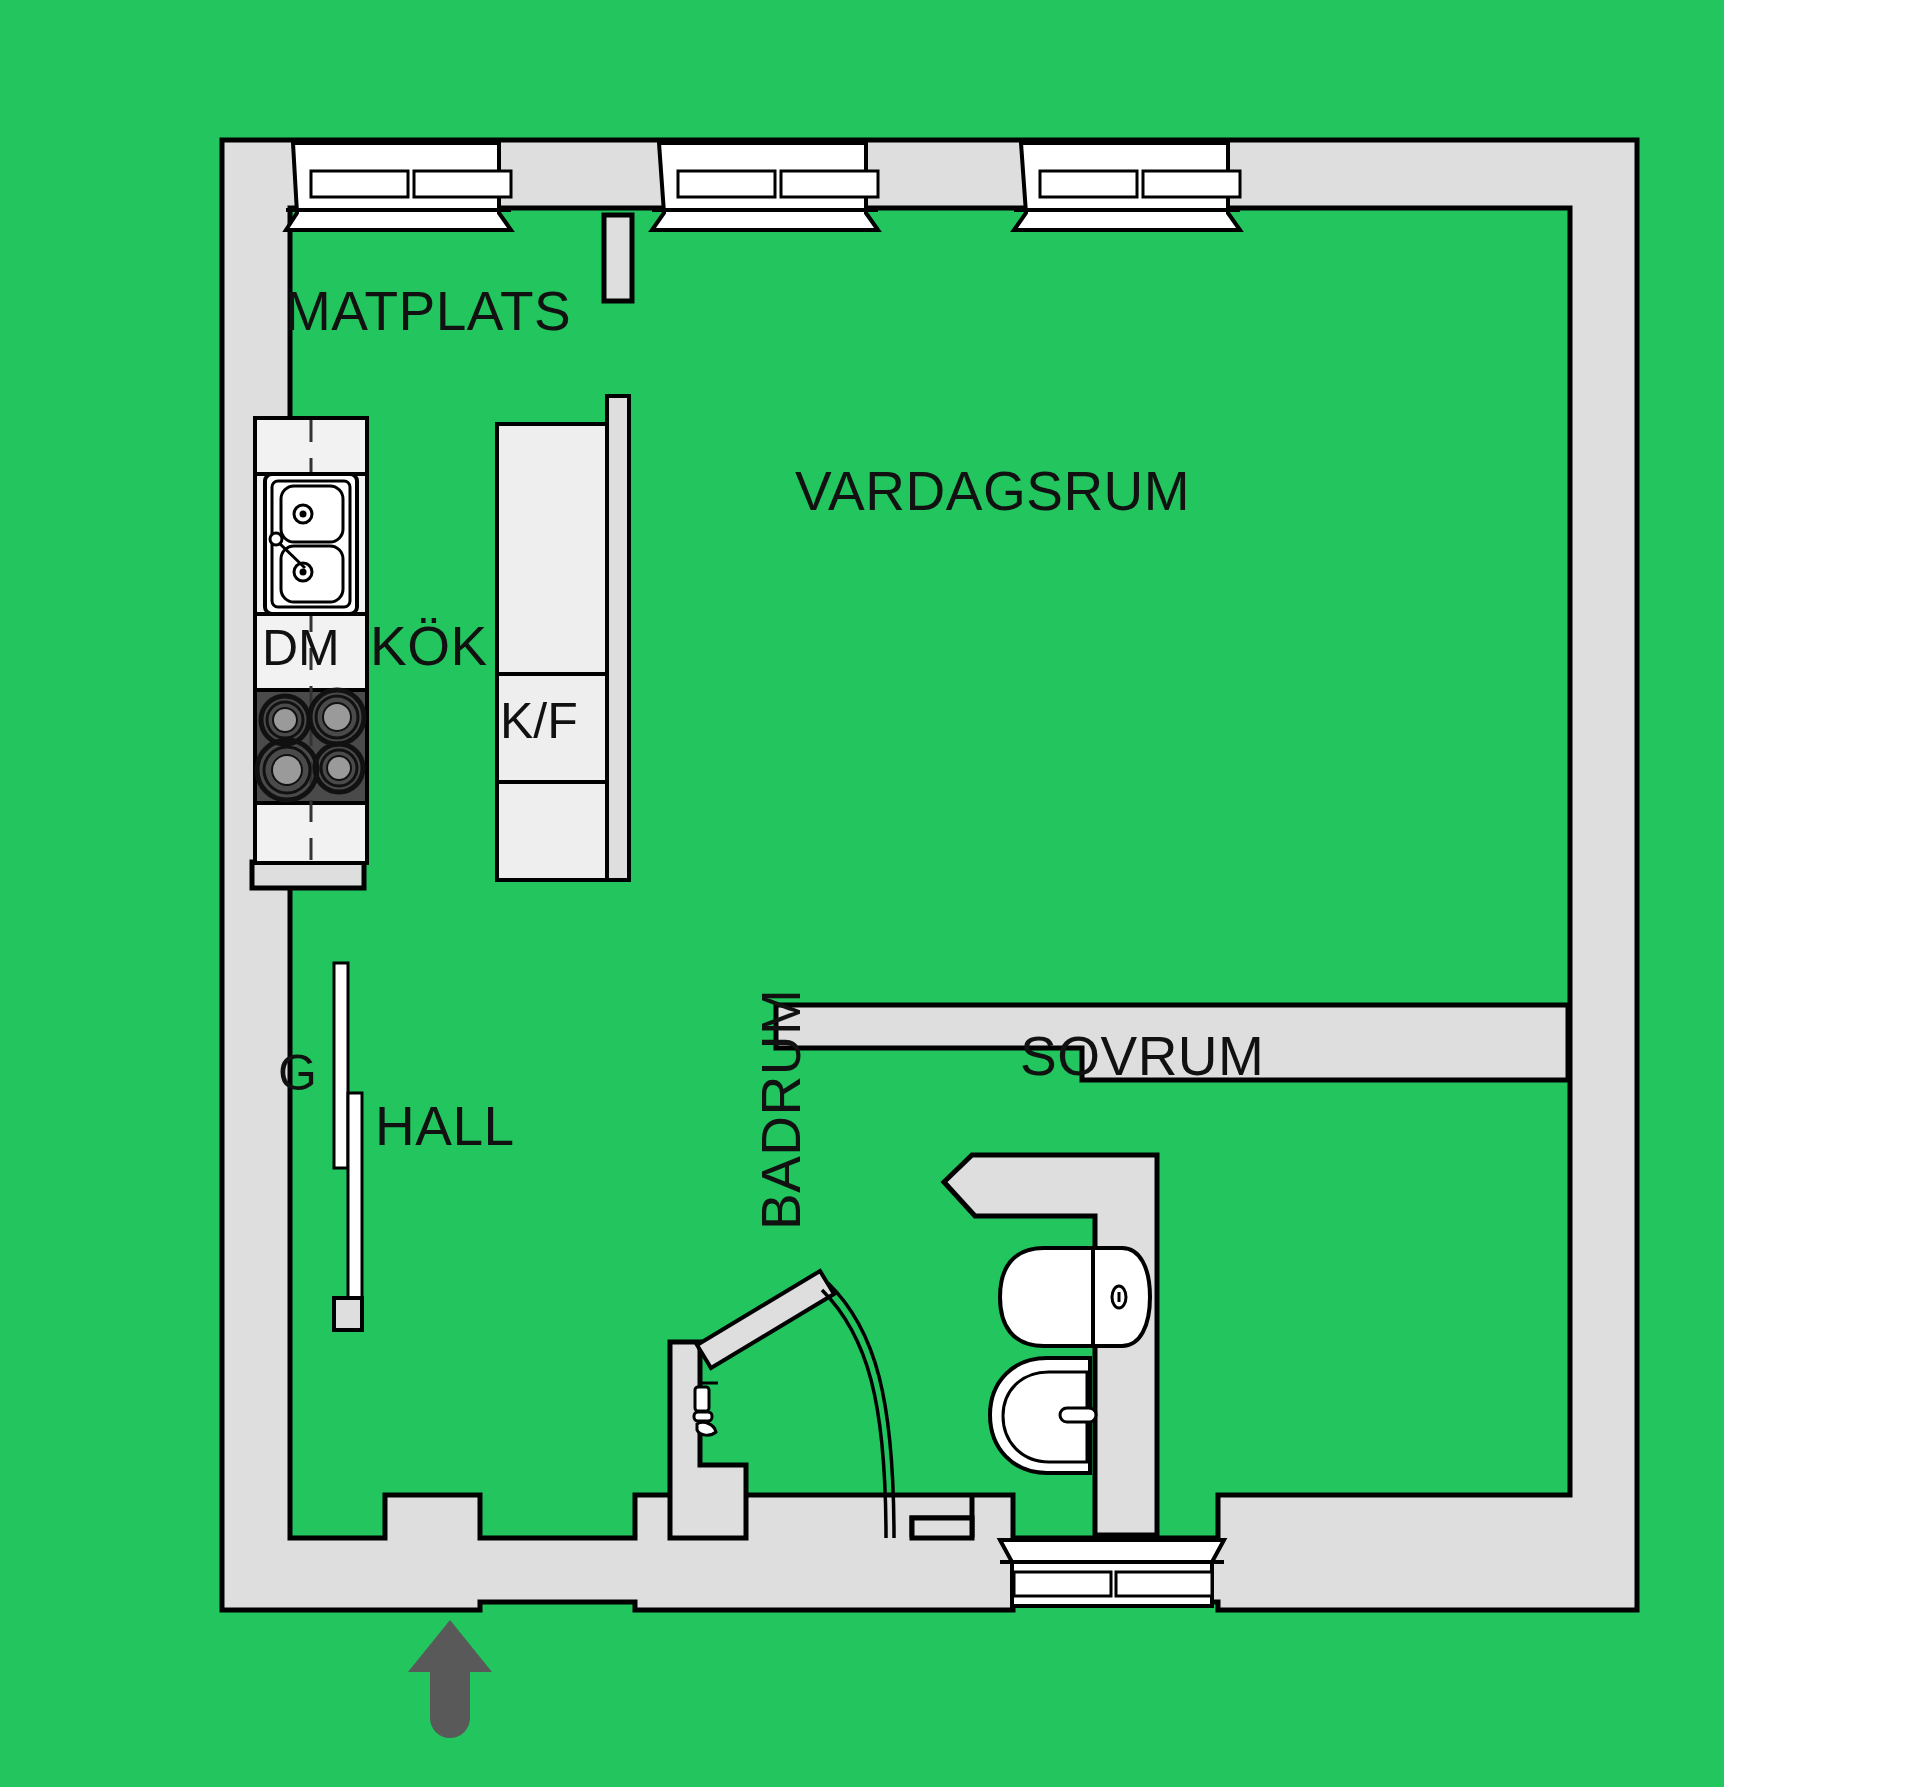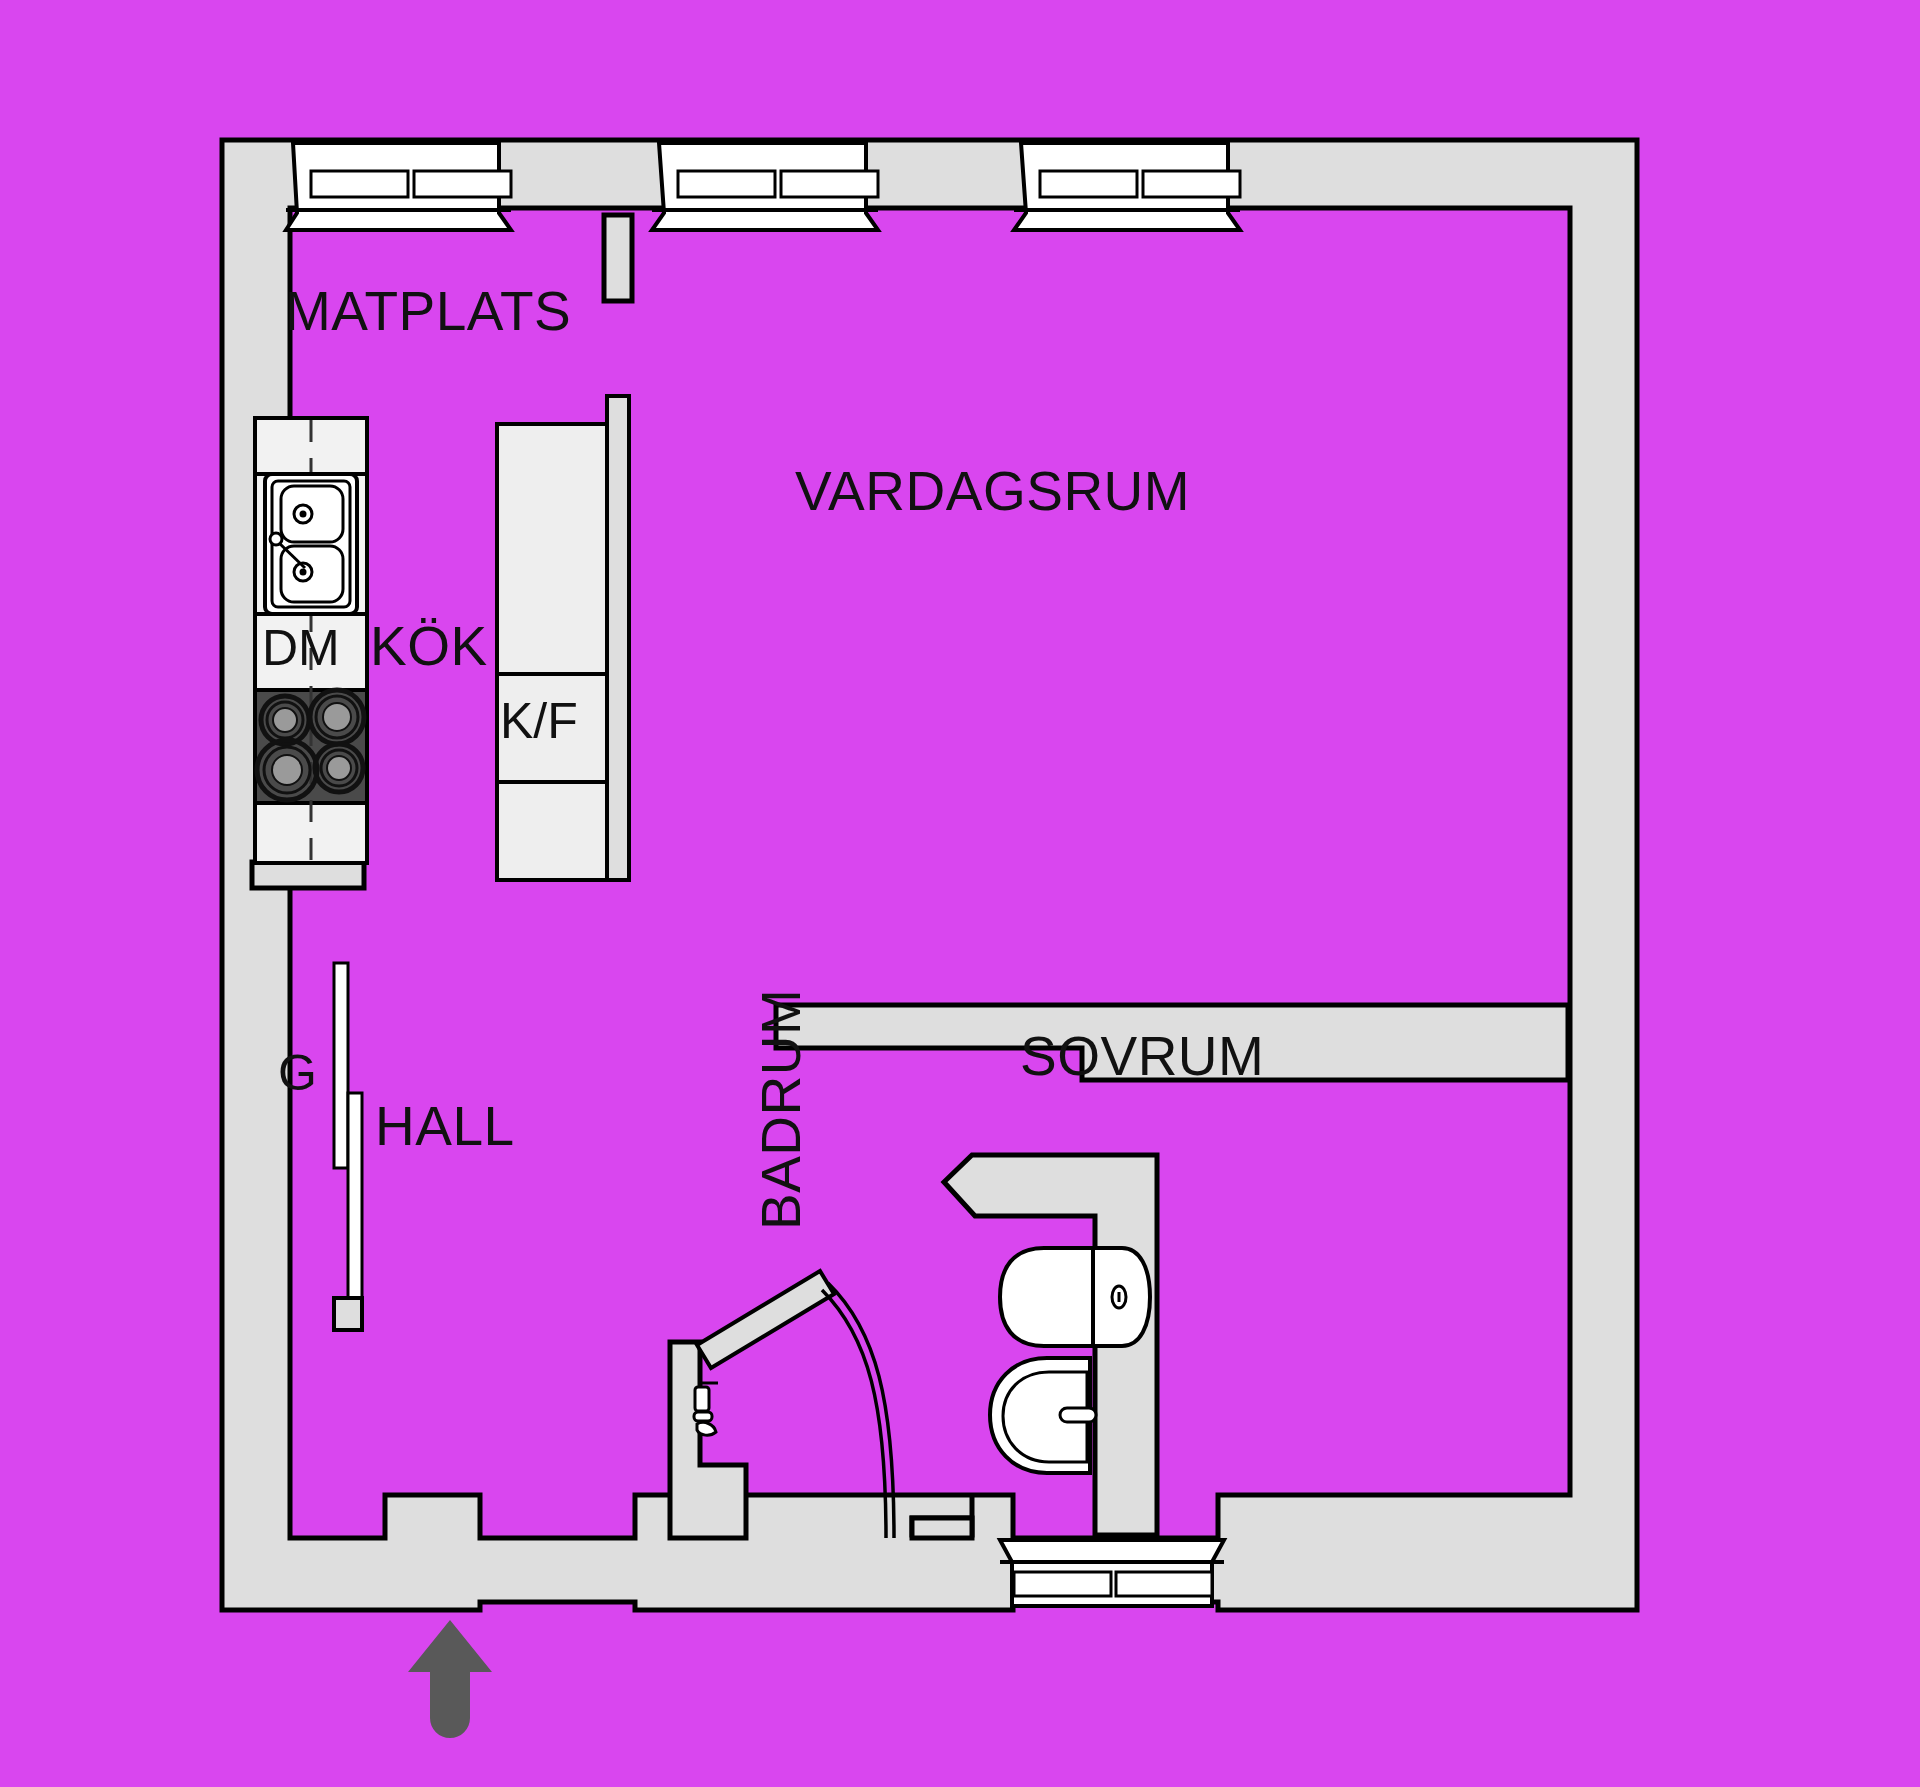--- a/index.html
+++ b/index.html
@@ -8,23 +8,23 @@
     background: #ffffff;
   }
   body {
     width: 1920px;
     height: 1787px;
     font-family: "Liberation Sans", sans-serif;
     overflow: hidden;
   }
   #plan-root {
     position: relative;
-    width: 1920px;
+    width: 1724px;
     height: 1787px;
-    background: #d946ef;
+    background: #22c55e;
   }
   svg.floorplan {
     display: block;
     width: 1920px;
     height: 1787px;
   }
   .wall {
     fill: #dedede;
     stroke: #000000;
     stroke-width: 5;

